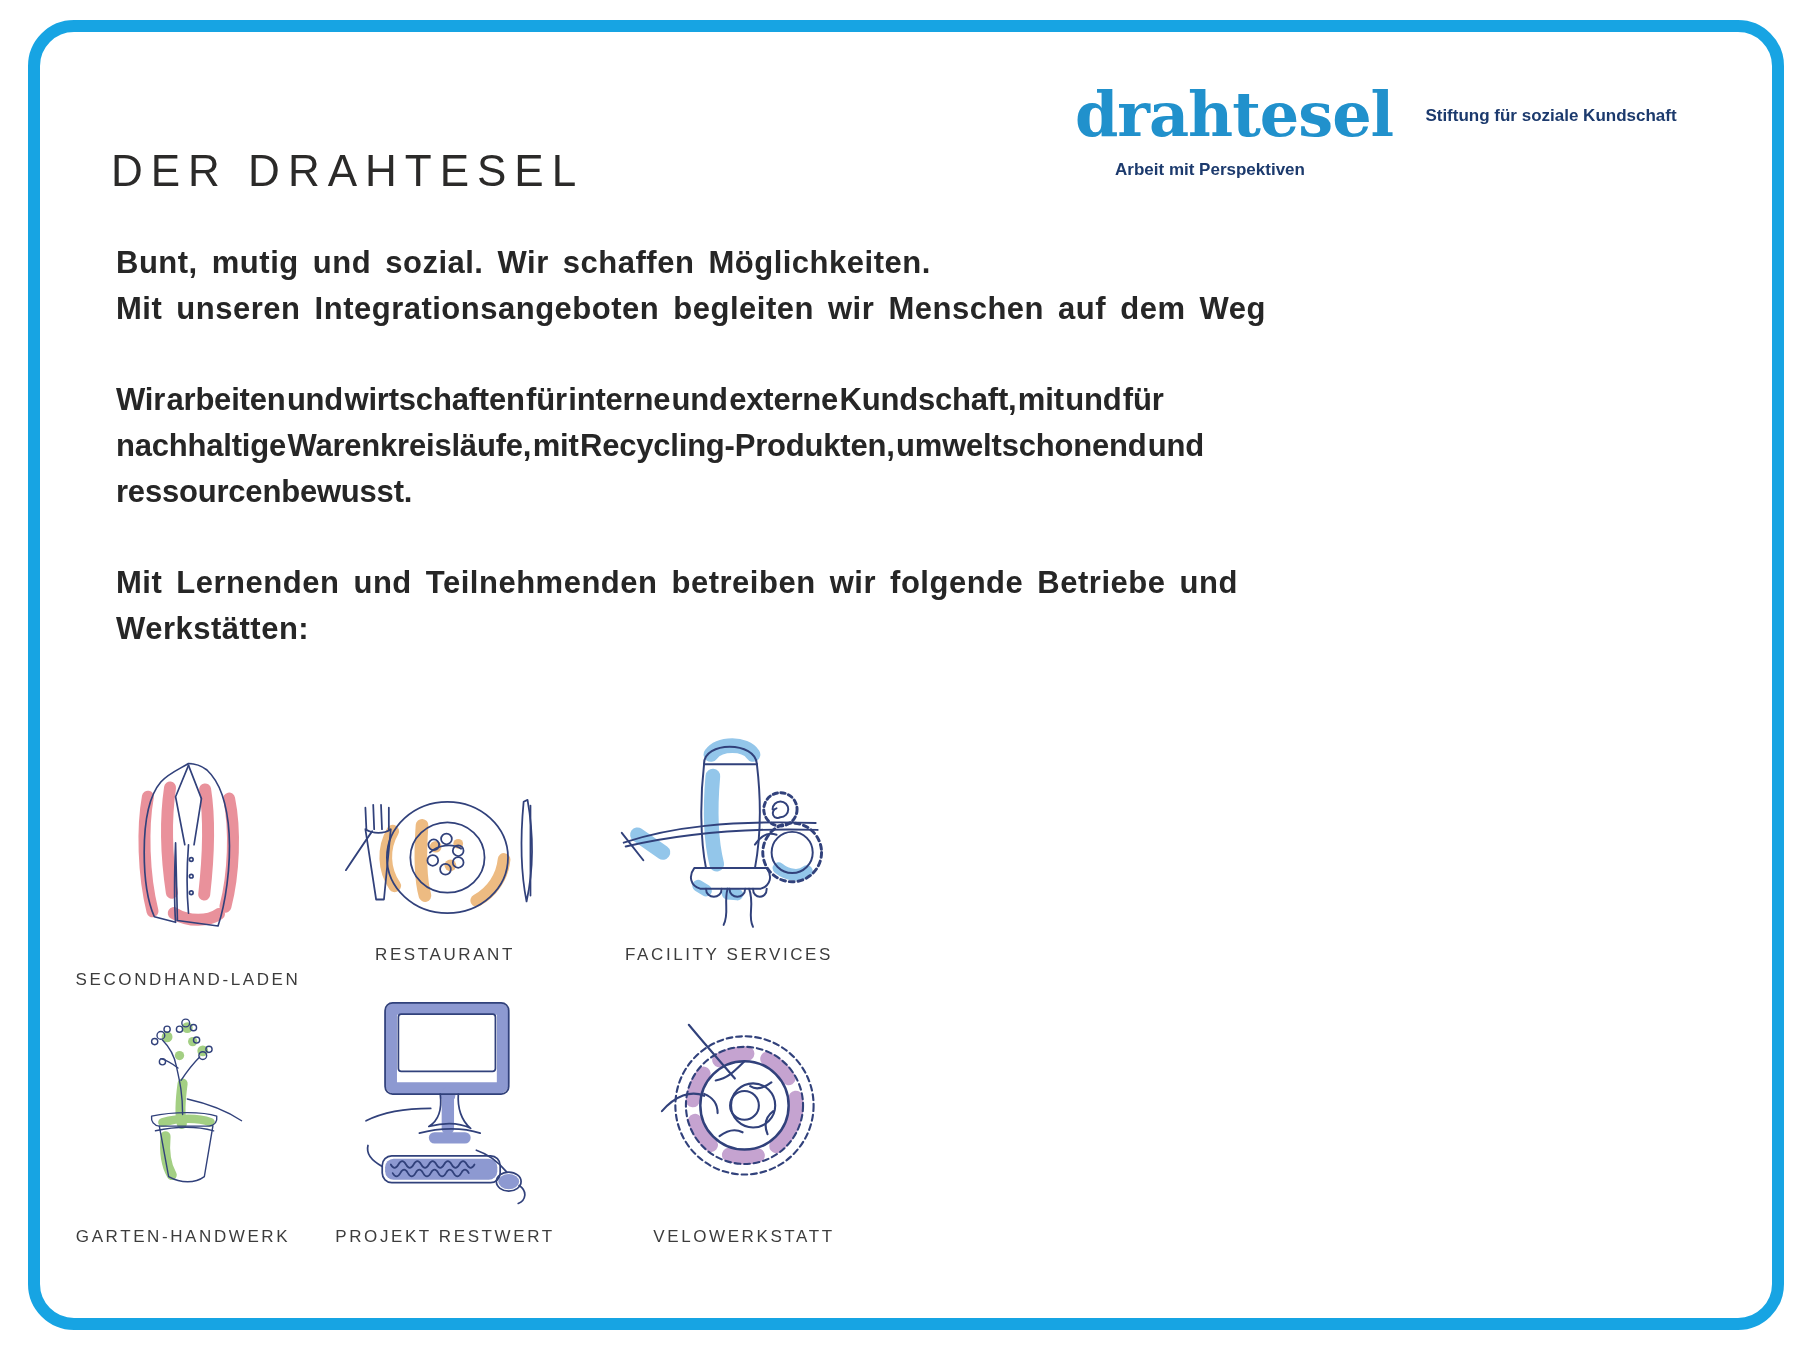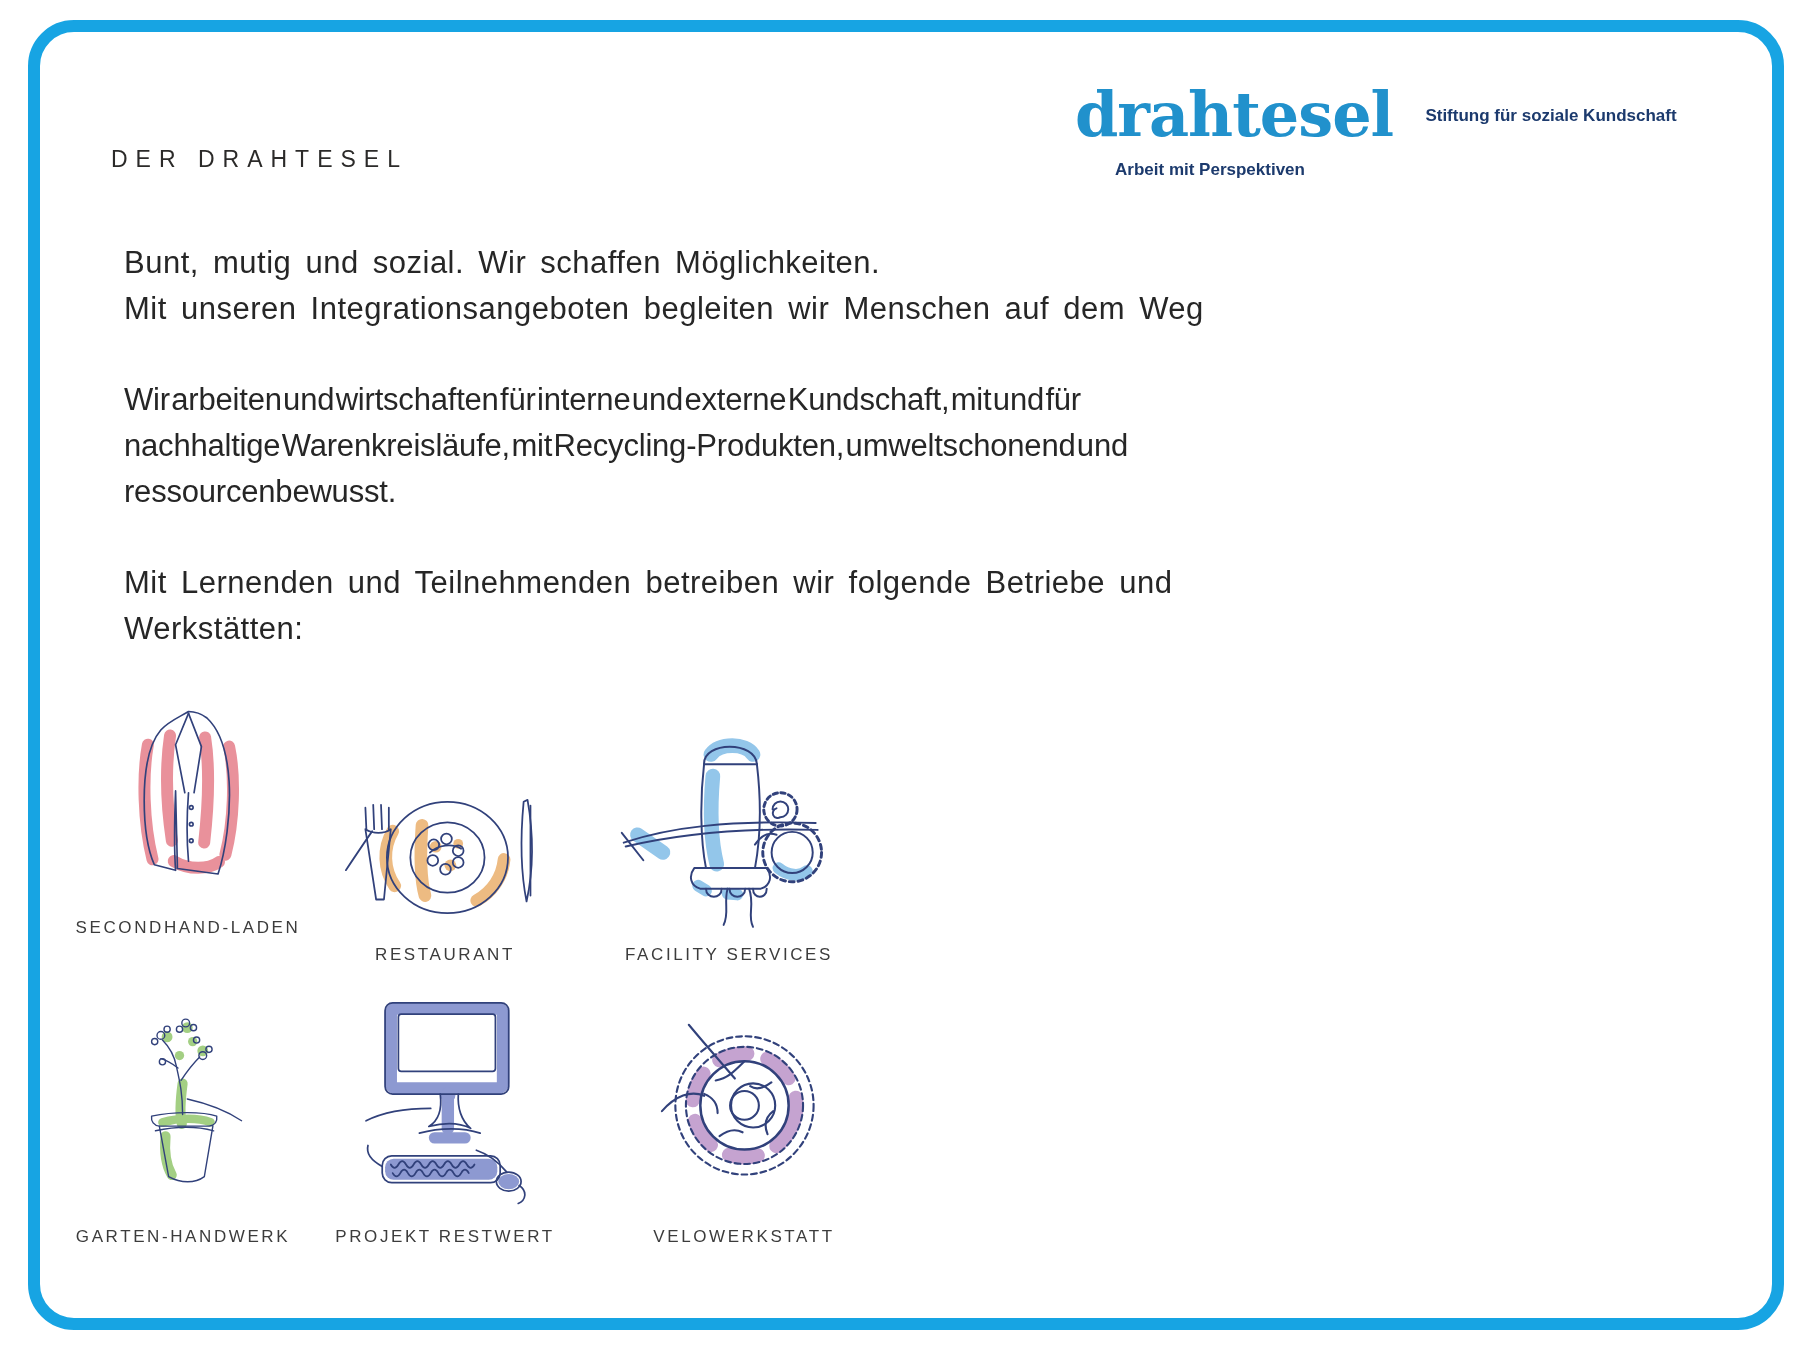--- a/index.html
+++ b/index.html
@@ -1,29 +1,29 @@
 <!DOCTYPE html>
 <html style="--frame: #17a4e3; --ink: #31417b;"><head>
 <meta charset="utf-8">
 <style>
   html,body{margin:0;padding:0;background:#fff;}
   .canvas{position:relative;width:1800px;height:1349px;background:#ffffff;overflow:hidden;
           font-family:"Liberation Sans",sans-serif;}
   .frame{position:absolute;left:28px;top:20px;right:16px;bottom:19px;
          border:12px solid var(--frame,#17a4e3);border-radius:46px;pointer-events:none;}
-  .title{position:absolute;left:111px;top:146px;font-size:23px;letter-spacing:8px;
+  .title{position:absolute;left:111px;top:146px;font-size:44px;letter-spacing:8px;
          color:#2b2a29;font-weight:400;}
   .logo-block{position:absolute;display:flex;flex-direction:column;align-items:center;}
   .wordmark{font-family:"DejaVu Serif",serif;font-weight:bold;
             letter-spacing:-1px;line-height:1;margin-left:48px;}
   .wm-drahtesel{font-size:62px;}
   .wm-sinnovativ{font-size:56px;}
   .tagline{font-size:17px;font-weight:bold;margin-top:14px;}
-  .copy{position:absolute;left:124px;top:240px;width:1260px;color:#262626;
-        font-size:31px;line-height:46px;}
+  .copy{position:absolute;left:116px;top:240px;width:1260px;color:#262626;
+        font-size:31px;line-height:46px;font-weight:bold;}
   .copy p{margin:0 0 45px 0;letter-spacing:0.5px;word-spacing:5px;}
   .copy p.tight{letter-spacing:-0.2px;word-spacing:-7px;}
   .cell{position:absolute;margin:0;display:flex;flex-direction:column;align-items:center;
         justify-content:flex-end;gap:14px;}
   .cap{font-size:17px;letter-spacing:2.6px;color:#3c3c3c;white-space:nowrap;}
   svg.icon{display:block;}
   .ink{stroke:var(--ink,#31417b);fill:none;stroke-linecap:round;stroke-linejoin:round;}
   .acc{stroke:var(--accent);fill:none;stroke-linecap:round;}
   .accf{fill:var(--accent);stroke:none;}
 </style>
@@ -53,21 +53,21 @@
       <span>Wir arbeiten und wirtschaften für interne und externe Kundschaft, mit und für</span><br>
       <span>nachhaltige Warenkreisläufe, mit Recycling-Produkten, umweltschonend und</span><br>
       <span>ressourcenbewusst.</span>
     </p>
     <p>
       <span>Mit Lernenden und Teilnehmenden betreiben wir folgende Betriebe und</span><br>
       <span>Werkstätten:</span>
     </p>
   </div>
 
-  <figure class="cell" style="left: 53px; top: 688px; width: 270px; height: 250px; gap: 32px; --accent: #e9919b;">
+  <figure class="cell" style="left: 53px; top: 740px; width: 270px; height: 250px; gap: 32px; --accent: #e9919b;">
     <svg class="icon" width="135" height="180" viewBox="0 0 140 195">
       <g class="acc" stroke-width="13">
         <path d="M26,42 C20,75 21,126 31,166"></path>
         <path d="M50,32 C45,66 46,106 52,146"></path>
         <path d="M88,34 C93,66 92,104 87,148"></path>
         <path d="M114,44 C121,78 119,126 110,161"></path>
         <path d="M54,168 C70,178 92,177 103,169"></path>
       </g>
       <g class="ink" stroke-width="1.8">
         <path d="M70,6 C60,12 48,17 40,26 C28,40 22,66 22,102 C22,134 26,156 33,172 L56,178 C54,150 55,118 56,92 L58,176 L102,182 C110,158 116,118 114,82 C112,50 104,26 90,13 C82,7 75,6 70,6 Z"></path>

